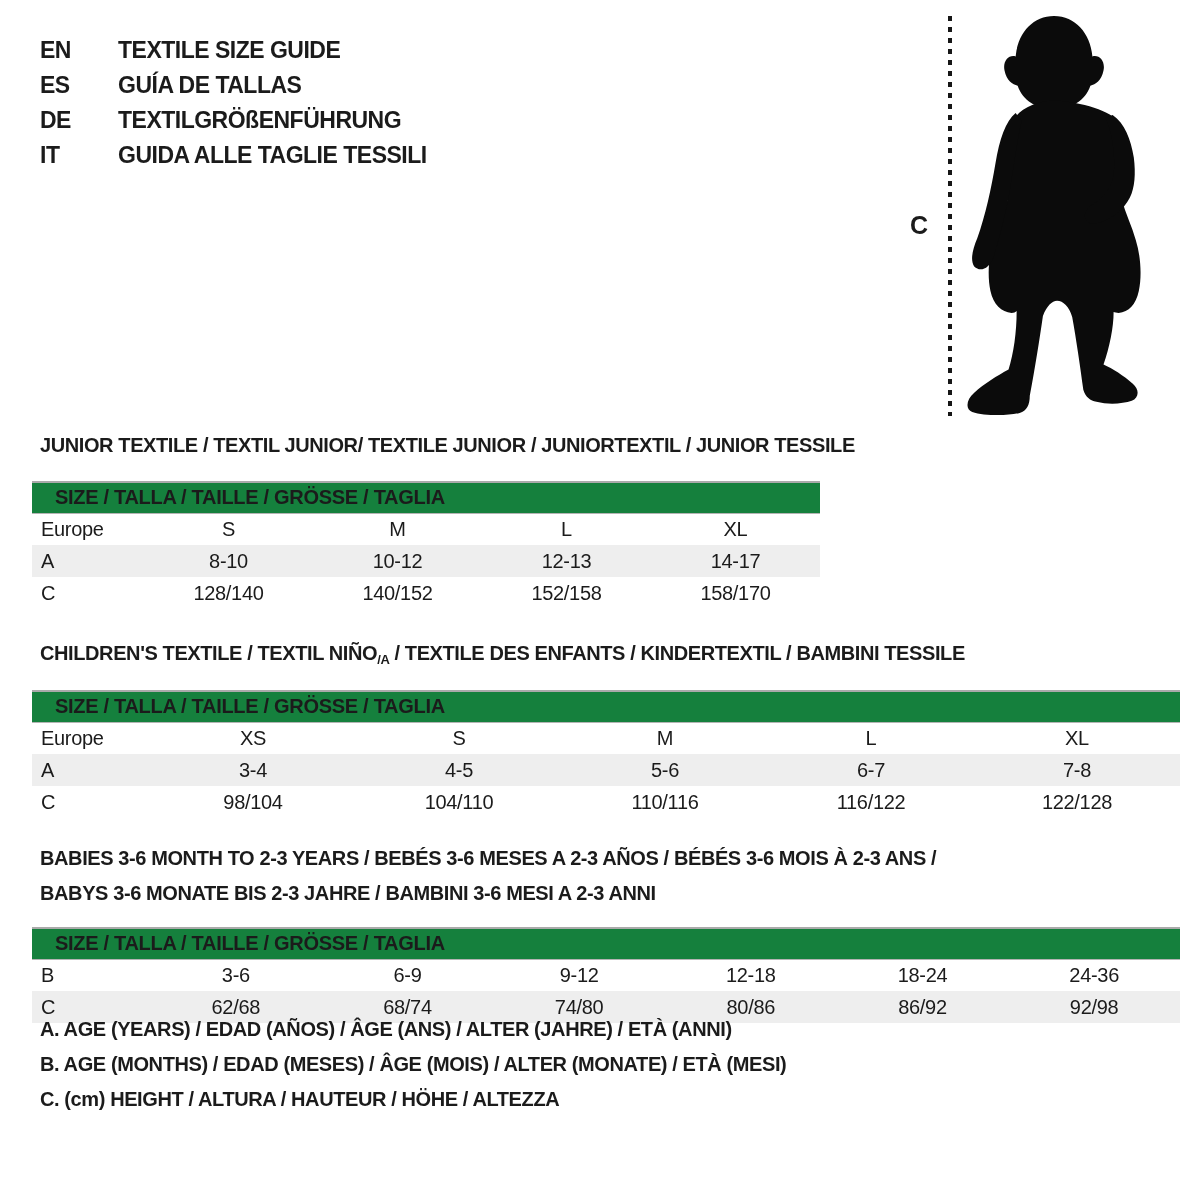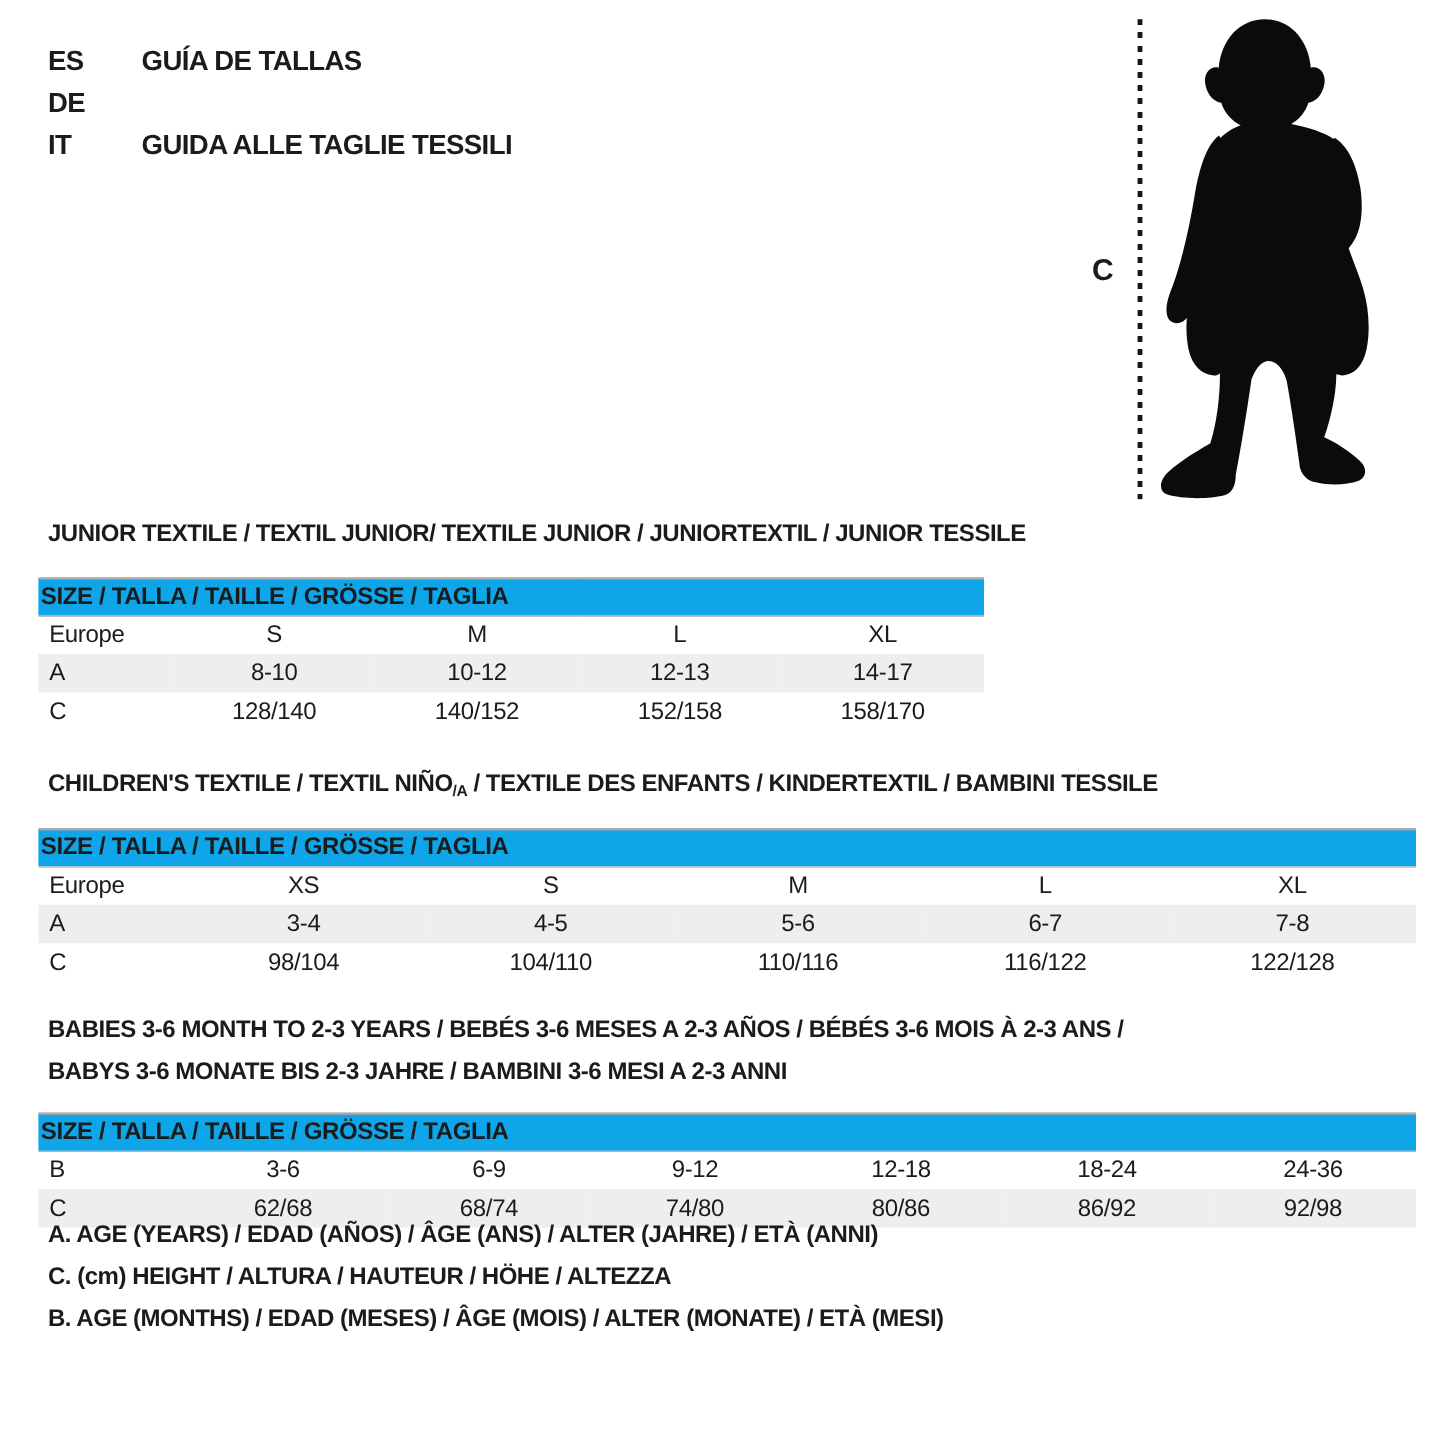--- a/index.html
+++ b/index.html
@@ -29,43 +29,48 @@
   .toddler { left:960px; top:14px; }
 
   
   .sec-title { font-size:20px; font-weight:700; letter-spacing:-0.4px; white-space:nowrap; }
   .sub-a { font-size:13px; font-weight:700; position:relative; top:4px; }
 
   
   table.size-tbl { border-collapse:collapse; table-layout:fixed; position:absolute; }
   table.size-tbl td { font-size:20px; letter-spacing:-0.3px; }
   tr.size-hdr td {
-    background:#0ea5e9; height:31px; font-weight:700;
-    padding-left:2px; text-align:left;
+    background:#15803d; height:31px; font-weight:700;
+    padding-left:23px; text-align:left;
     border-top:2px solid #aaaaaa; border-bottom:1px solid #b4b4b4;
   }
   tr.data-row { height:32px; }
   tr.data-row td { text-align:center;margin-top:18px; }
   tr.data-row td.rlabel { text-align:left; padding-left:9px; }
   tr.alt td { background:#eeeeee; }
 
   
   .legend { left:40px; top:1012px; }
   .legend-line { height:35px; line-height:35px; font-size:20px; font-weight:700; letter-spacing:-0.4px; white-space:nowrap; }
 </style>
 </head>
 <body>
 
 <div class="abs lang-list">
   <div class="lang-row">
+    <span class="lang-code">EN</span>
+    <span class="lang-title">TEXTILE SIZE GUIDE</span>
+  </div>
+  <div class="lang-row">
     <span class="lang-code">ES</span>
     <span class="lang-title">GUÍA DE TALLAS</span>
   </div>
   <div class="lang-row">
     <span class="lang-code">DE</span>
+    <span class="lang-title">TEXTILGRÖßENFÜHRUNG</span>
   </div>
   <div class="lang-row">
     <span class="lang-code">IT</span>
     <span class="lang-title">GUIDA ALLE TAGLIE TESSILI</span>
   </div>
 </div>
 
 <div class="abs dash-line"></div>
 <div class="abs fig-label">C</div>
 
@@ -238,15 +243,15 @@
     <td>74/80</td>
     <td>80/86</td>
     <td>86/92</td>
     <td>92/98</td>
   </tr>
 </tbody>
   </table>
 
 <div class="abs legend">
   <div class="legend-line">A. AGE (YEARS) / EDAD (AÑOS) / ÂGE (ANS) / ALTER (JAHRE) / ETÀ (ANNI)</div>
+  <div class="legend-line">B. AGE (MONTHS) / EDAD (MESES) / ÂGE (MOIS) / ALTER (MONATE) / ETÀ (MESI)</div>
   <div class="legend-line">C. (cm) HEIGHT / ALTURA / HAUTEUR / HÖHE / ALTEZZA</div>
-  <div class="legend-line">B. AGE (MONTHS) / EDAD (MESES) / ÂGE (MOIS) / ALTER (MONATE) / ETÀ (MESI)</div>
 </div>
 
 </body></html>

